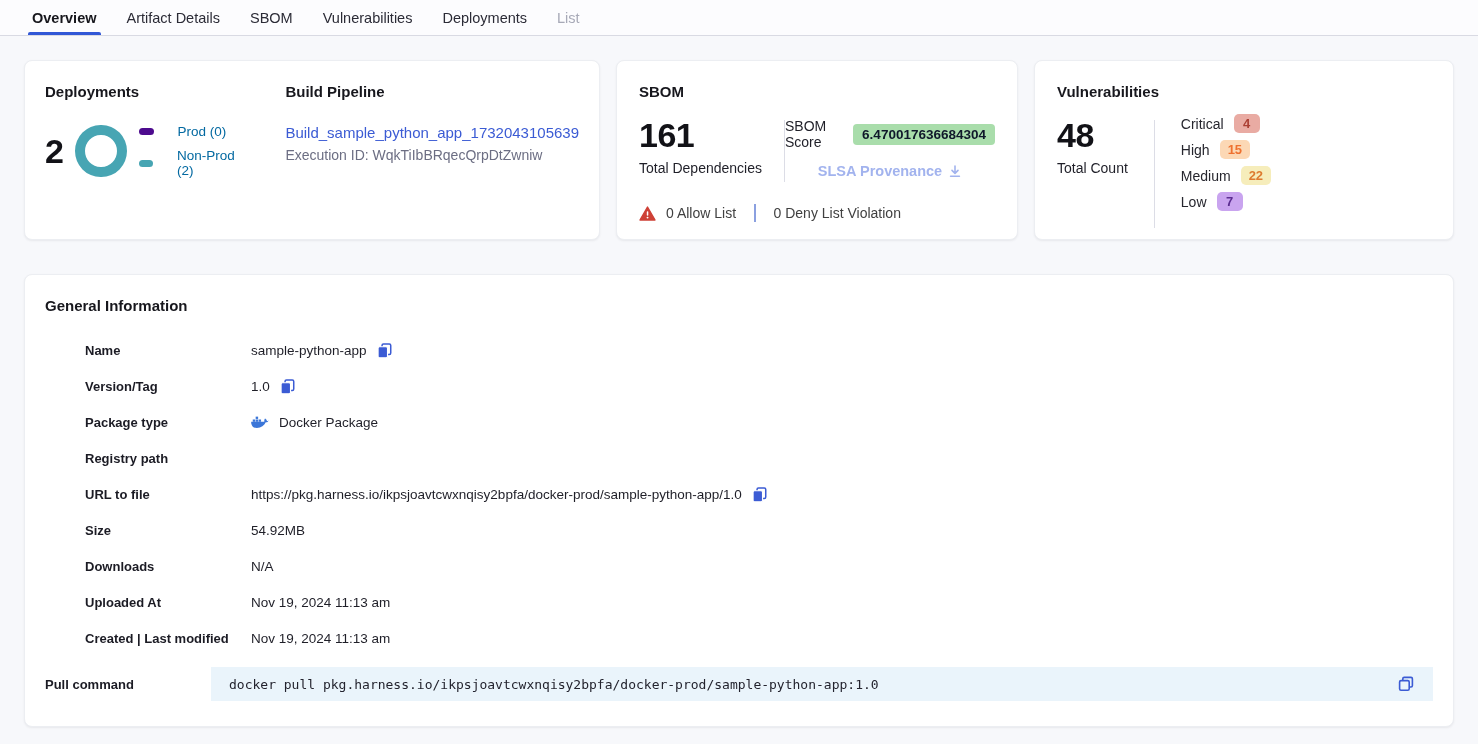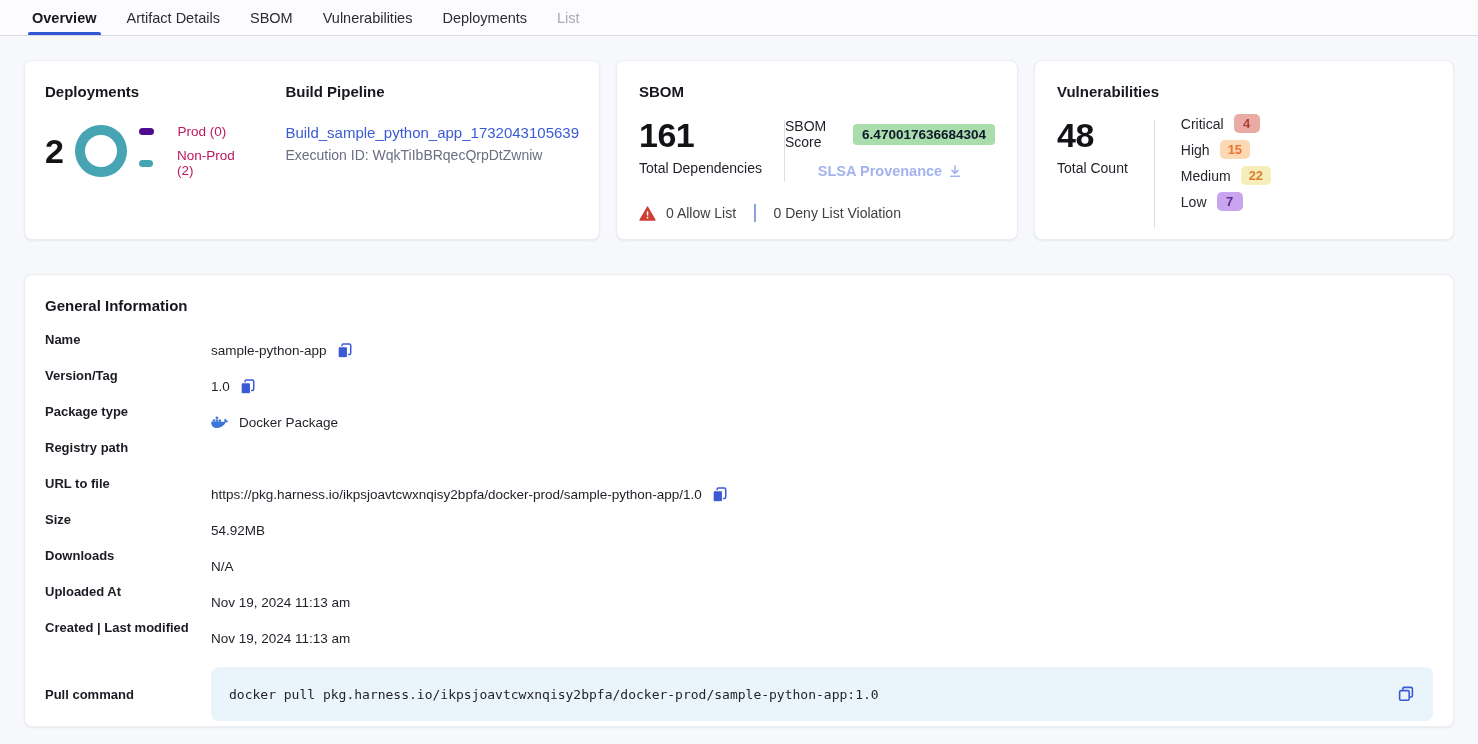--- a/index.html
+++ b/index.html
@@ -21,21 +21,21 @@
   .card { background:#ffffff; border:1px solid #eceef2; border-radius:8px;
           box-shadow:0 1px 2px rgba(96,97,112,.10); }
   .card h3 { font-size:15px; font-weight:700; color:#17171d; }
 
   .c1 { width:576px; height:180px; padding:22px 20px; display:flex; }
   .c1-left { width:233px; }
   .dep-flex { display:flex; align-items:center; margin-top:24px; gap:12px; }
   .big { font-size:34px; font-weight:700; color:#121217; letter-spacing:-.5px; line-height:1; }
   .donut { width:52px; height:52px; border:10px solid #47a5b3; border-radius:50%; }
   .legend { list-style:none; display:flex; flex-direction:column; gap:9px; }
-  .legend li { display:flex; align-items:center; gap:24px; font-size:13.5px; color:#be185d; }
+  .legend li { display:flex; align-items:center; gap:24px; font-size:13.5px; color:#0369a1; }
   .pill { width:15px; height:7px; border-radius:4px; display:inline-block; }
   .c1-right { flex:1; display:flex; flex-direction:column;margin-left:33px; }
   .c1-right .link { margin-top:24px; font-size:15px; color:#3b5bd4; text-decoration:none; cursor:pointer; }
   .muted { margin-top:6px; font-size:14px; color:#6c6e83; }
 
   .c2 { width:402px; height:180px; padding:22px 22px; }
   .mid { display:flex; margin-top:18px; align-items:flex-start; }
   .stat .big { display:block; }
   .stat-label { display:block; margin-top:8px; font-size:14px; color:#1f1f28; }
   .vdiv { width:1px; background:#dcdde6; align-self:stretch; margin:2px 0; }
@@ -53,28 +53,28 @@
   .c3 { flex:1; height:180px; padding:22px 22px; }
   .c3 .vdiv { margin-left:26px; height:108px; }
   .sev-list { list-style:none; margin-left:26px; display:flex; flex-direction:column; gap:7px; margin-top:-4px; }
   .sev-list li { display:flex; align-items:center; gap:10px; font-size:14px; color:#26262e; }
   .sev-badge { min-width:26px; text-align:center; padding:2px 8px; border-radius:5px;
                font-size:13px; font-weight:600; }
 
   
   .info { margin:34px 24px 0; height:453px; padding:22px 20px; }
   .info h3 { margin-bottom:18px; }
-  .info-row { display:flex; height:36px; }
+  .info-row { display:flex; align-items:center; height:36px;margin-left:40px; }
   .row-label { width:166px; font-size:13px; font-weight:700; color:#1b1b24; flex:none; }
   .row-value { display:flex; align-items:center; gap:9px; font-size:13.5px; color:#1f1f28; }
   .copy-svg, .docker-svg { display:inline-block; vertical-align:middle; cursor:pointer; }
   .docker-svg { cursor:default; }
 
   .pull-row { display:flex; align-items:center; margin-top:11px; }
-  .pull-box { flex:1; height:54px; background:#eaf4fb; border-radius:8px;
+  .pull-box { flex:1; height:34px; background:#eaf4fb; border-radius:0;
               display:flex; align-items:center; padding:0 18px; }
   .pull-box code { flex:1; font-family:"DejaVu Sans Mono", monospace; font-size:13px; color:#23232e; }
 </style>
 </head>
 <body>
 
 <nav class="tabbar" id="tabbar">
     <div class="tab active">Overview</div>
     <div class="tab">Artifact Details</div>
     <div class="tab">SBOM</div>

